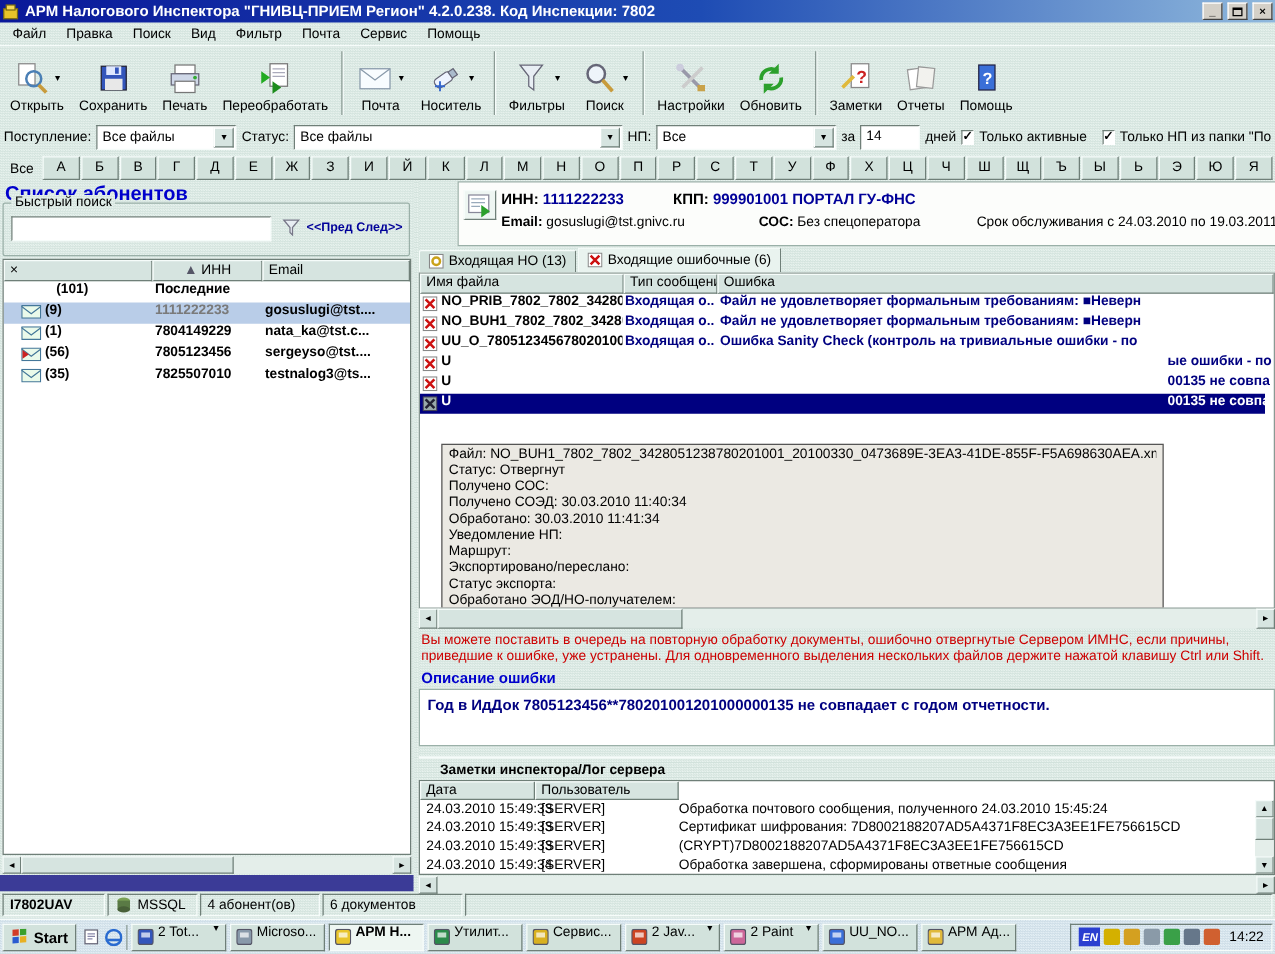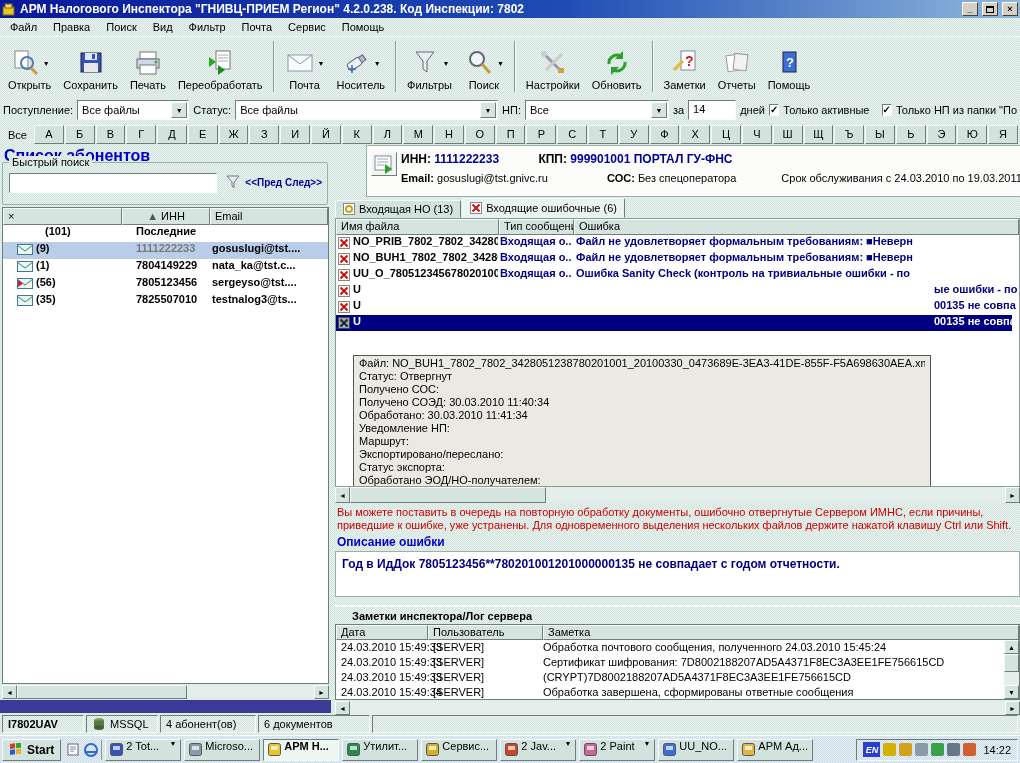--- a/index.html
+++ b/index.html
@@ -44,21 +44,21 @@
   .lp-funnel{position:absolute;left:222px;top:12px;}
   .lp-prevnext{position:absolute;right:5px;top:14px;color:#000099;font-weight:bold;font-size:10px;white-space:nowrap;}
   .lp-table{position:absolute;left:2px;top:62px;width:327px;height:477px;background:#fff;border:1px solid #6f7f78;overflow:hidden;}
   .lp-head{display:flex;height:17px;}
   .lp-hcell{background:#d6e4e0;border:1px solid;border-color:#f6fcfa #6f7f78 #6f7f78 #f6fcfa;padding:1px 4px;overflow:hidden;white-space:nowrap;}
   .lp-row{height:17px;position:relative;white-space:nowrap;}
   .lp-row.selected{background:#b9cde8;}
   .sr-icon{position:absolute;left:14px;top:2px;}
   .sr-count{position:absolute;left:33px;font-weight:bold;}
   .sr-count.noicon{left:42px;}
-  .sr-inn{position:absolute;left:121px;width:84px;font-weight:bold;overflow:hidden;margin-left:12px;}
+  .sr-inn{position:absolute;left:121px;width:84px;font-weight:bold;overflow:hidden;}
   .sr-inn.dim{color:#7a7a7a;}
   .sr-email{position:absolute;left:209px;right:2px;font-weight:bold;overflow:hidden;}
   .lp-hscroll{position:absolute;left:2px;bottom:14px;width:327px;height:14px;display:flex;background:#e4eeea;}
   .lp-navy{position:absolute;left:0;bottom:0;width:331px;height:13px;background:#3b3b97;}
   .splitter{position:absolute;left:331px;top:0;width:4px;height:568px;}
   
   .sc-arrow{width:15px;height:100%;background:#d6e4e0;border:1px solid;border-color:#f6fcfa #6f7f78 #6f7f78 #f6fcfa;display:flex;align-items:center;justify-content:center;font-size:7px;flex:none;}
   .sc-thumb{height:100%;background:#d6e4e0;border:1px solid;border-color:#f6fcfa #6f7f78 #6f7f78 #f6fcfa;flex:none;}
   .sc-track{flex:1;}
   
@@ -605,21 +605,20 @@
     <div class="rp-notice">Вы можете поставить в очередь на повторную обработку документы, ошибочно отвергнутые Сервером ИМНС, если причины, приведшие к ошибке, уже устранены. Для одновременного выделения нескольких файлов держите нажатой клавишу Ctrl или Shift.</div>
     <div class="rp-desc-title">Описание ошибки</div>
     <div class="rp-desc-box">Год в ИдДок 7805123456**780201001201000000135 не совпадает с годом отчетности.</div>
 
     <div class="rp-log dither">
       <div class="log-title">Заметки инспектора/Лог сервера</div>
       <div class="log-table">
         <div class="log-head">
           <span class="g-hcell" style="width:92px">Дата</span>
           <span class="g-hcell" style="width:115px">Пользователь</span>
-          <span class="g-hcell" style="flex:1">Заметка</span>
         </div>
         <div id="log-rows">
             <div class="log-row">
               <span class="lr-date">24.03.2010 15:49:33</span>
               <span class="lr-user">[SERVER]</span>
               <span class="lr-note">Обработка почтового сообщения, полученного 24.03.2010 15:45:24</span>
             </div>
             <div class="log-row">
               <span class="lr-date">24.03.2010 15:49:33</span>
               <span class="lr-user">[SERVER]</span>

